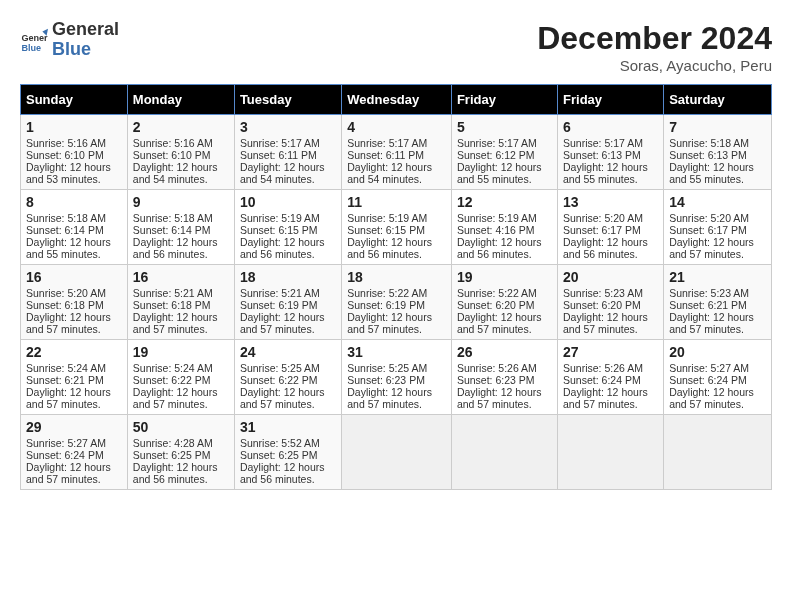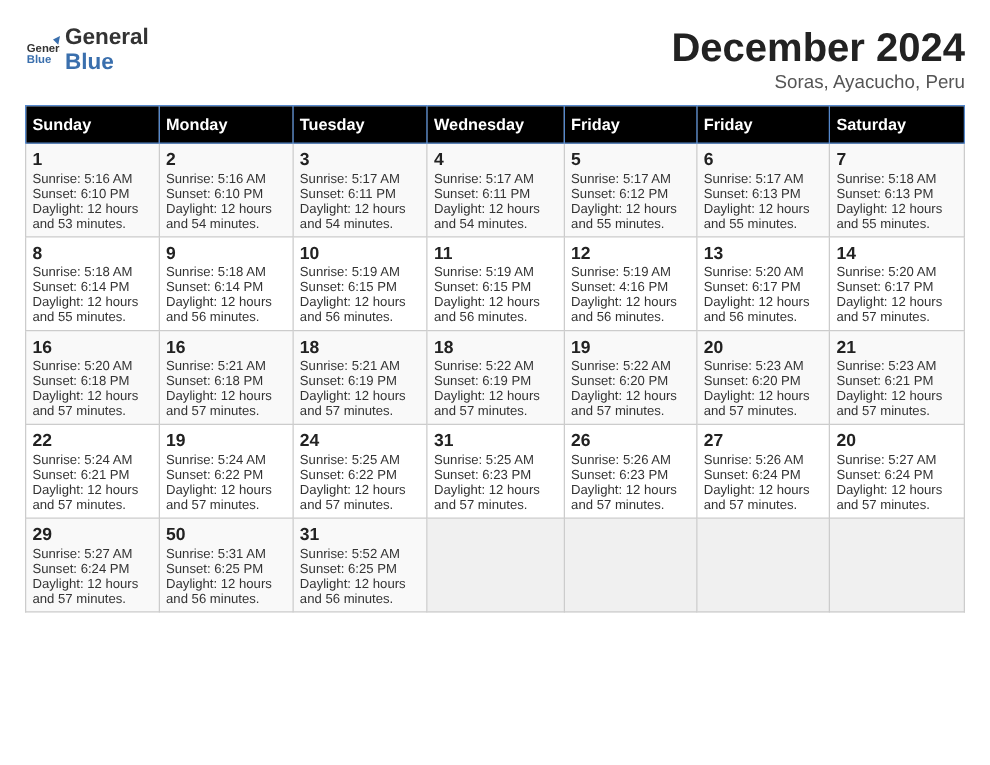--- a/index.html
+++ b/index.html
@@ -299,21 +299,21 @@
       </tr>
       <tr>
         <td>
           <span class="day-num">29</span>
           <div>Sunrise: 5:27 AM</div>
           <div>Sunset: 6:24 PM</div>
           <div>Daylight: 12 hours and 57 minutes.</div>
         </td>
         <td>
           <span class="day-num">50</span>
-          <div>Sunrise: 5:31 AM</div>
+          <div>Sunrise: 4:28 AM</div>
           <div>Sunset: 6:25 PM</div>
           <div>Daylight: 12 hours and 56 minutes.</div>
         </td>
         <td>
           <span class="day-num">31</span>
           <div>Sunrise: 5:52 AM</div>
           <div>Sunset: 6:25 PM</div>
           <div>Daylight: 12 hours and 56 minutes.</div>
         </td>
         <td class="cell-empty"></td>

